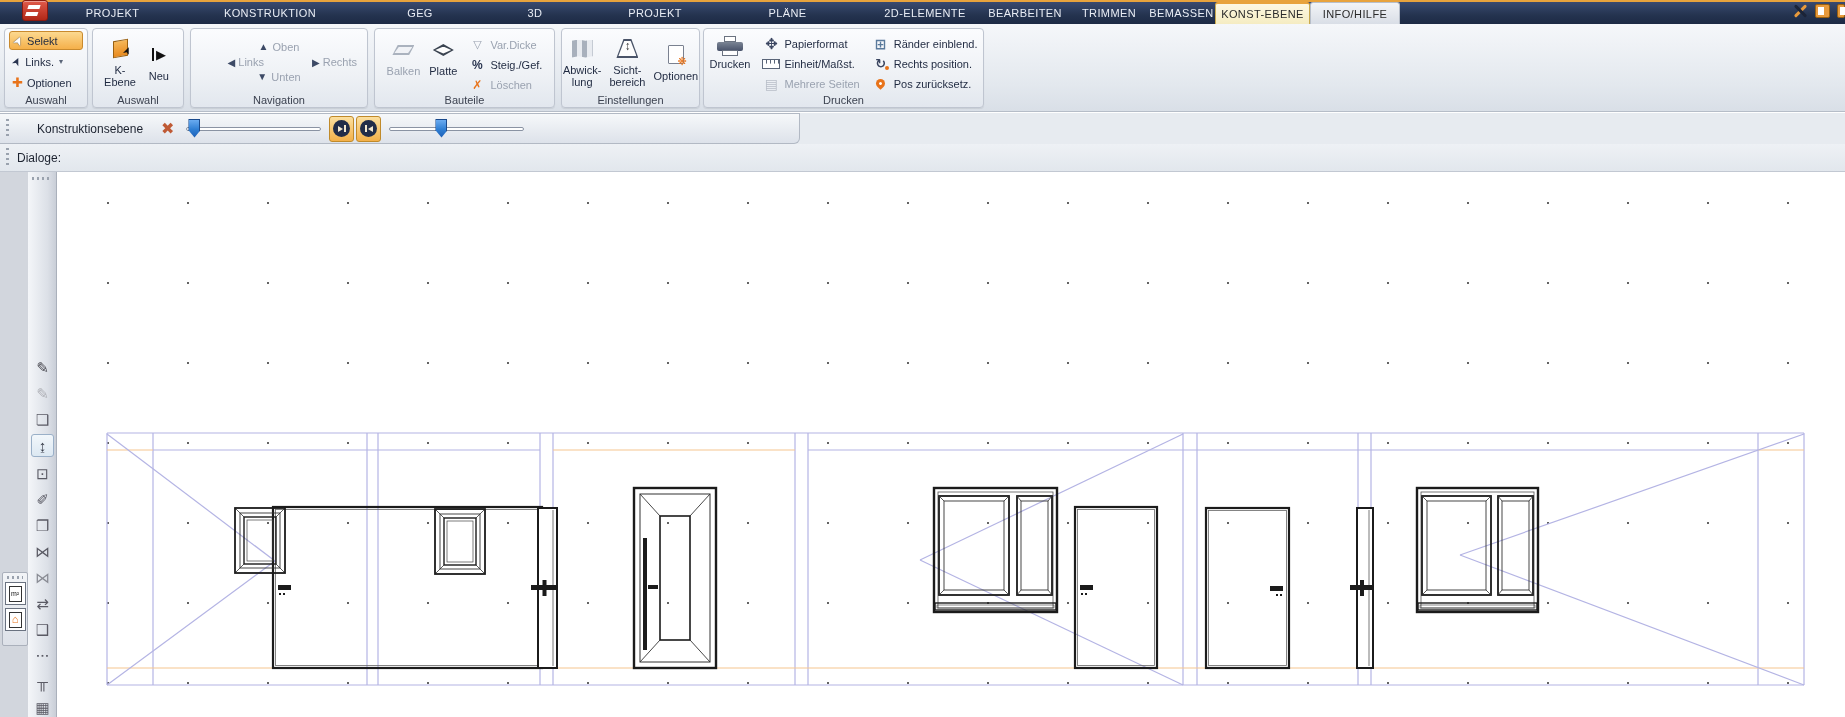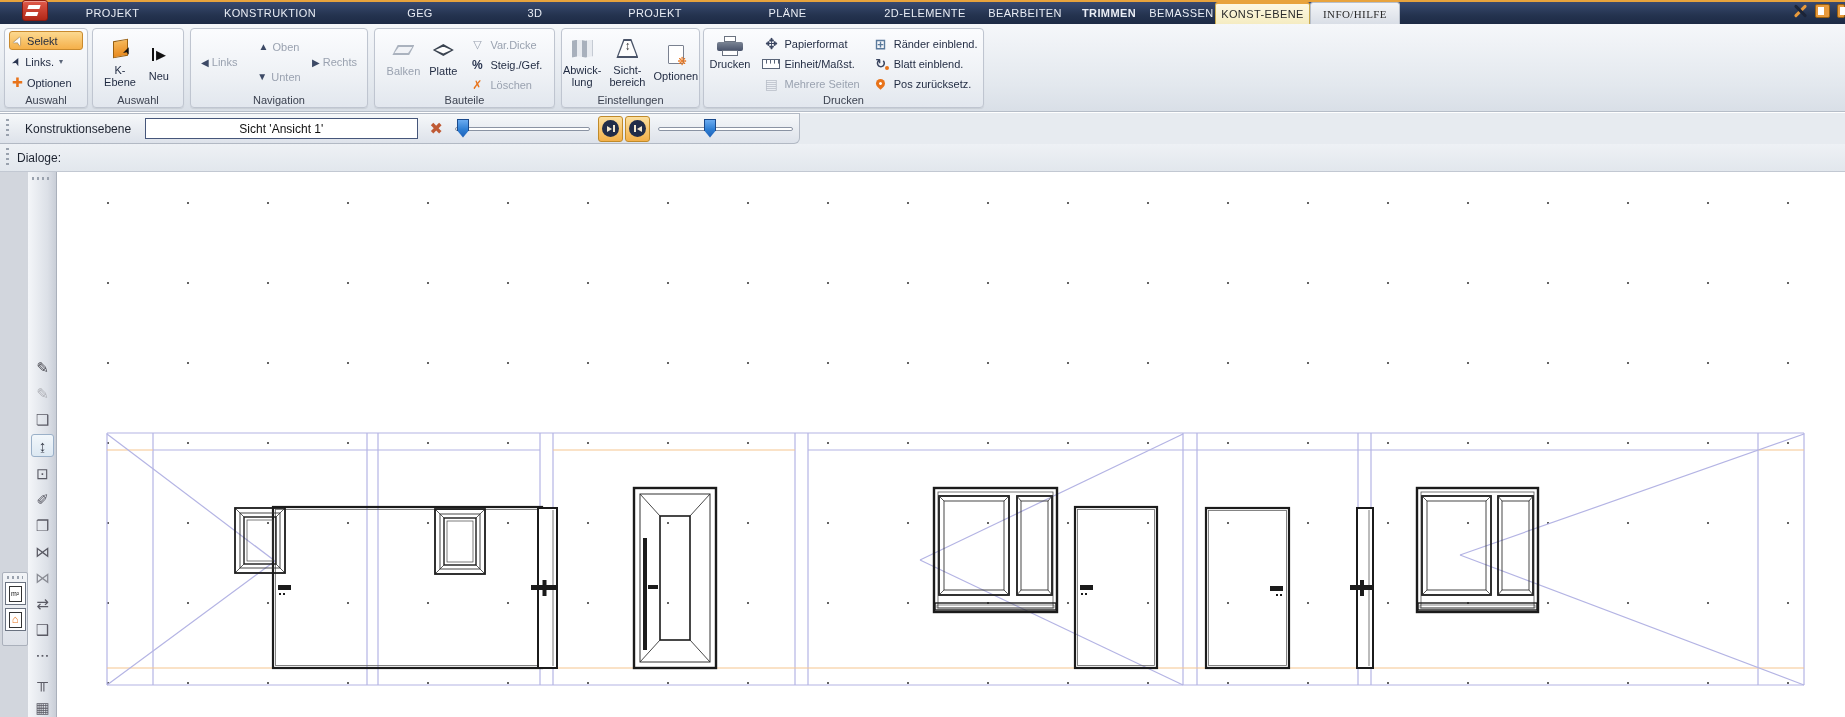--- a/index.html
+++ b/index.html
@@ -8,21 +8,21 @@
 
   
   #tabbar{position:absolute;left:0;top:0;width:1845px;height:24px;
     background:linear-gradient(#3a4a70,#24334f 60%,#1d2a45);
     border-top:2px solid #e8a33d;display:flex;align-items:stretch;padding-left:60px;}
   .tab{display:flex;align-items:center;justify-content:center;font-size:11px;
     color:#e9edf5;letter-spacing:.4px;cursor:default;white-space:nowrap;}
   .tab.active{background:linear-gradient(#fdf8e3,#f5ecc2);color:#2a2a2a;
     border:1px solid #c9a94e;border-bottom:none;border-radius:3px 3px 0 0;border-top:2px solid #e8a33d;}
   .tab.light{background:linear-gradient(#f2f4f7,#d9dee6);color:#2a2a2a;
-    border:1px solid #b8bfca;border-bottom:none;border-radius:3px 3px 0 0;font-family:Liberation Serif, serif;}
+    border:1px solid #b8bfca;border-bottom:none;border-radius:3px 3px 0 0;}
   #applogo{position:absolute;left:22px;top:0;width:26px;height:21px;background:linear-gradient(#e05a4a,#b02818);
     border-radius:3px;border:1px solid #8a1a10;box-shadow:inset 0 1px 0 rgba(255,255,255,.4);}
   #applogo::after{content:'';position:absolute;left:5px;top:4px;width:12px;height:4px;background:#fff;
     box-shadow:0 7px 0 #fff;transform:skewX(-18deg);}
   #winicons{position:absolute;right:4px;top:3px;display:flex;gap:7px;align-items:center;}
   .tools-x{position:relative;width:16px;height:16px;}
   .tools-x::before,.tools-x::after{content:'';position:absolute;left:7px;top:0;width:3px;height:16px;border-radius:2px;}
   .tools-x::before{background:#e89a3c;transform:rotate(45deg);}
   .tools-x::after{background:#1b2438;transform:rotate(-45deg);}
   .panelico{width:15px;height:14px;background:#e89a3c;border:1px solid #9a6010;border-radius:2px;position:relative;}
@@ -78,29 +78,29 @@
     repeating-linear-gradient(90deg,transparent 0 3px,#5a6578 3px 4px) top left/100% 45% no-repeat,#fff;}
   .pagesico{font-size:14px;color:#b8bec8;}
   .gridico{font-size:14px;color:#5a7a9c;font-weight:bold;}
   .blatt{position:relative;font-size:13px;font-weight:bold;color:#3a4560;line-height:13px;}
   .blatt::after{content:'';position:absolute;right:-3px;bottom:0;width:4px;height:4px;background:#e8731a;border-radius:50%;}
   .pin{width:9px;height:9px;background:#e8731a;border-radius:50% 50% 50% 0;transform:rotate(-45deg);position:relative;}
   .pin::after{content:'';position:absolute;left:3px;top:3px;width:3px;height:3px;background:#fff;border-radius:50%;}
   .colrows{display:flex;flex-direction:column;gap:1px;}
   .navgrid{width:100%;padding:0 10px;display:flex;flex-direction:column;gap:3px;font-size:11px;}
   .navrow{display:flex;align-items:center;justify-content:center;gap:4px;}
-  .navrow.spread{justify-content:space-between;gap:48px;}
+  .navrow.spread{justify-content:flex-end;gap:48px;}
 
   
   #row2bg{position:absolute;left:0;top:113px;width:1845px;height:31px;background:#e7ebf0;}
   #row2{position:absolute;left:0;top:113px;width:800px;height:31px;
     background:linear-gradient(#f6f8fa,#dde2ea);border:1px solid #b2b9c4;border-left:none;
     border-radius:0 0 6px 0;display:flex;align-items:center;gap:8px;padding:0 6px;}
   .vgrip{width:3px;height:20px;background:repeating-linear-gradient(180deg,#9aa2ae 0 2px,transparent 2px 5px);flex:none;}
-  #row2 .rlabel{font-size:12px;color:#1d2330;margin:0 6px 0 8px;white-space:nowrap;}
+  #row2 .rlabel{font-size:12px;color:#1d2330;margin:0 6px 0 20px;white-space:nowrap;}
   #viewfield{width:280px;height:21px;border:1px solid #46567a;background:#fff;font-size:12px;
     text-align:center;font-family:"Liberation Sans","DejaVu Sans",sans-serif;color:#111;padding:0;}
   #delview{font-size:16px;font-weight:bold;color:#bf5a35;margin:0 4px;line-height:16px;}
   .slider{position:relative;height:24px;flex:none;}
   .groove{position:absolute;left:0;right:0;top:10px;height:4px;background:#fff;border:1px solid #8a93a3;border-radius:2px;}
   .thumb{position:absolute;top:2px;width:12px;height:19px;background:linear-gradient(#6aabf0,#2f7fd4 55%,#1f62b8);
     border:1px solid #1a4a8c;clip-path:polygon(0 0,100% 0,100% 62%,50% 100%,0 62%);}
   .skipbtn{width:25px;height:26px;background:linear-gradient(#fce0a0,#f3b049);border:1px solid #c08a2a;
     border-radius:3px;display:flex;align-items:center;justify-content:center;flex:none;}
   .skipcirc{width:17px;height:17px;background:#222d49;border-radius:50%;display:flex;align-items:center;justify-content:center;gap:1px;}
@@ -141,21 +141,21 @@
 <div id="tabbar">
   <div id="tabstrip" style="display:flex;">
       <div class="tab" style="width: 105px;">PROJEKT</div>
       <div class="tab" style="width: 210px;">KONSTRUKTION</div>
       <div class="tab" style="width: 90px;">GEG</div>
       <div class="tab" style="width: 140px;">3D</div>
       <div class="tab" style="width: 100px;">PROJEKT</div>
       <div class="tab" style="width: 165px;">PLÄNE</div>
       <div class="tab" style="width: 110px; text-align: right;">2D-ELEMENTE</div>
       <div class="tab" style="width: 90px;">BEARBEITEN</div>
-      <div class="tab" style="width: 78px; font-weight: bold;">TRIMMEN</div>
+      <div class="tab" style="width: 78px;">TRIMMEN</div>
       <div class="tab" style="width: 67px;">BEMASSEN</div>
       <div class="tab active" style="width: 95px;">KONST-EBENE</div>
       <div class="tab light" style="width: 90px;">INFO/HILFE</div>
     </div>
 </div>
 <div id="applogo"></div>
 <div id="winicons">
   <span class="tools-x"></span>
   <span class="panelico"></span>
   <span class="panelico cut"></span>
@@ -336,39 +336,38 @@
       </div>
       <div class="colrows">
         <div class="rbtn">
           <span class="icon16 gridico">⊞</span>
           <span>Ränder einblend.</span>
         </div>
         <div class="rbtn">
           <span class="icon16">
               <span class="blatt">↻</span>
             </span>
-          <span>Blatt einblend.</span>
+          <span>Rechts position.</span>
         </div>
         <div class="rbtn">
           <span class="icon16">
               <span class="pin"></span>
             </span>
           <span>Pos zurücksetz.</span>
         </div>
       </div>
     </div>
     <div class="glabel">Drucken</div>
   </div>
 </div>
 
 <div id="row2bg"></div>
 <div id="row2">
   <span class="vgrip"></span>
   <span class="rlabel">Konstruktionsebene</span>
-  <input id="viewfield" readonly="" value="Sicht 'Ansicht 1'" style="">
   <span id="delview">✖</span>
   <div class="slider" style="width:135px;">
     <div class="groove"></div>
     <div class="thumb" id="thumb1" style="left: 2px;"></div>
   </div>
   <div style="display:flex;gap:2px;">
     <div class="skipbtn">
       <span class="skipcirc">
           <span class="tri-r"></span>
           <span class="sbar"></span>

